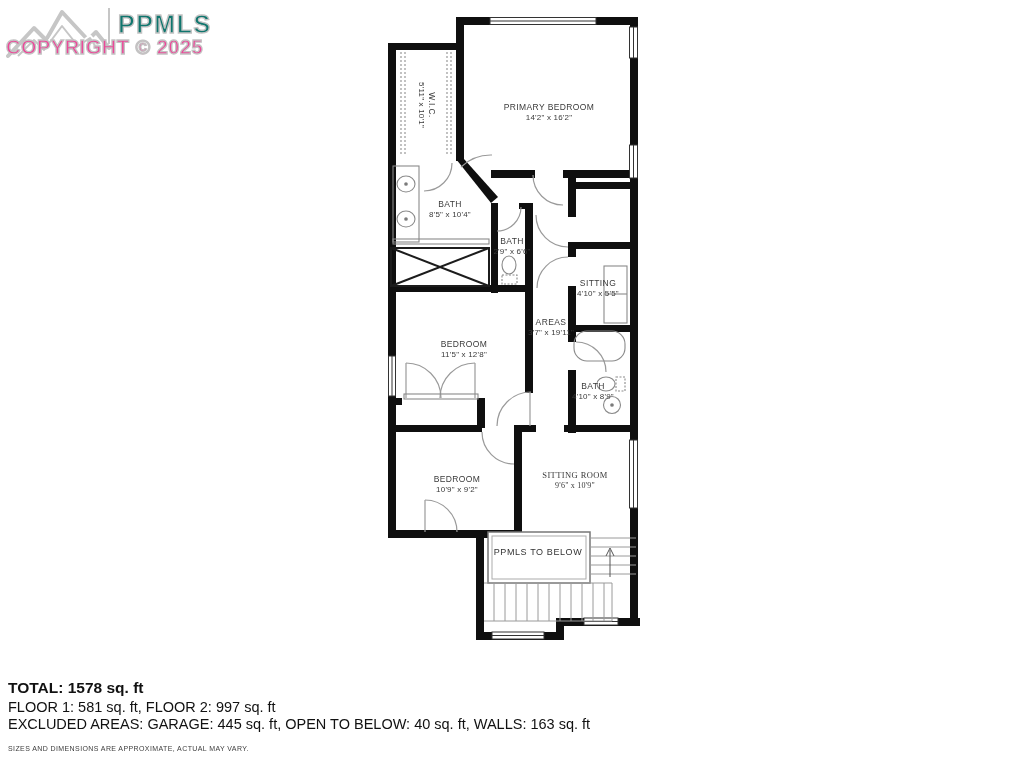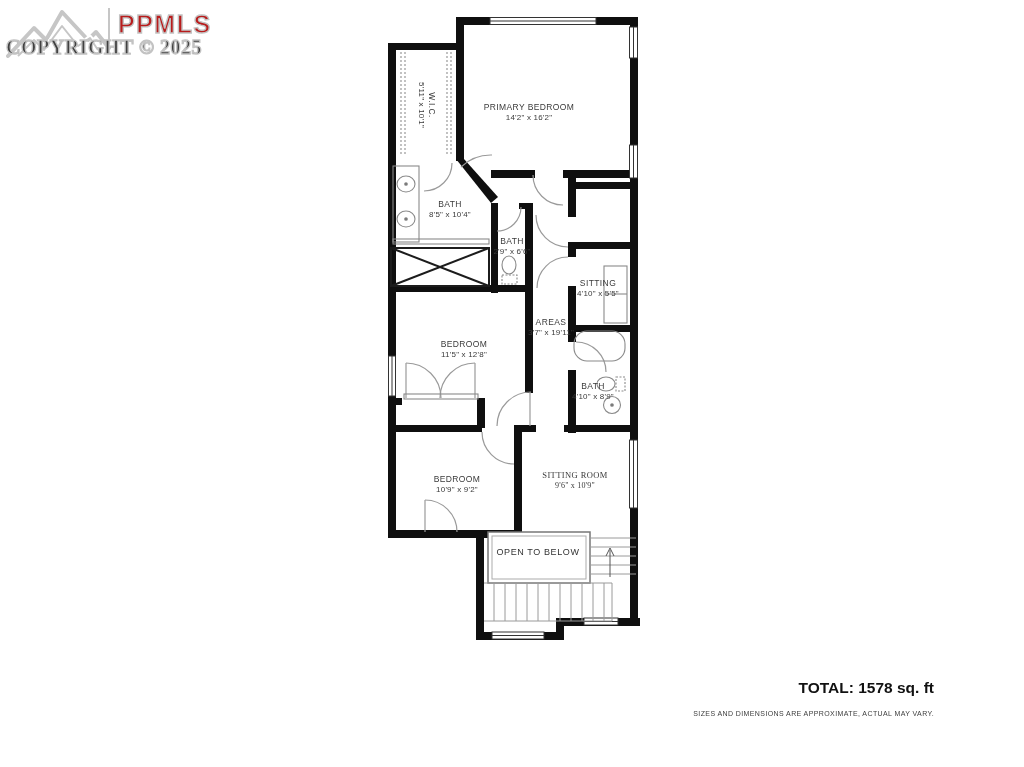--- a/index.html
+++ b/index.html
@@ -4,39 +4,39 @@
 <style>
   html,body{margin:0;padding:0;}
   body{
     width:1024px;height:767px;background:#ffffff;overflow:hidden;position:relative;
     font-family:"Liberation Sans",sans-serif;
   }
   
   .logo{position:absolute;left:6px;top:4px;width:230px;height:62px;}
   .logo .brand{
     position:absolute;left:112px;top:6px;font-size:25px;font-weight:700;letter-spacing:1.5px;
-    color:#b91c1c;-webkit-text-stroke:1.4px #c3c3c3;
+    color:#0f766e;-webkit-text-stroke:1.4px #c3c3c3;
   }
   .logo .copyright{
     position:absolute;left:0px;top:32px;font-size:20px;font-weight:700;letter-spacing:.5px;
-    color:#404040;-webkit-text-stroke:1.3px #c3c3c3;white-space:nowrap;font-family:Liberation Serif, serif;
+    color:#ec4899;-webkit-text-stroke:1.3px #c3c3c3;white-space:nowrap;
   }
   
   .plan{position:absolute;left:385px;top:5px;width:258px;height:645px;}
   .plan svg{position:absolute;left:0;top:0;}
   .room-label{
     position:absolute;transform:translate(-50%,-50%);text-align:center;color:#3a3a3a;
     white-space:nowrap;line-height:1.25;
   }
   .room-label.rot{transform:translate(-50%,-50%) rotate(90deg);}
   .room-name{font-size:8.5px;letter-spacing:.4px;}
   .room-dims{font-size:8px;letter-spacing:.2px;}
   .open-label{font-size:9px;letter-spacing:.6px;color:#333;}
   
-  .summary{position:absolute;left:0;top:679px;width:934px;text-align:right;color:#111;}
+  .summary{position:absolute;left:0;top:679px;width:934px;text-align:left;color:#111;padding-left:8px;}
   .summary .total{font-size:15.5px;font-weight:700;margin-bottom:2px;}
   .summary .line{font-size:14.5px;margin-bottom:1px;}
   .summary .disclaimer{font-size:7px;letter-spacing:.4px;color:#3c3c3c;margin-top:13px;}
 </style>
 </head>
 <body>
 
 <div class="logo">
   <svg width="106" height="56" viewBox="0 0 106 56">
     <polyline points="2,52 28,24 40,36 56,8 82,36 90,28 103,44" fill="none" stroke="#c6c6c6" stroke-width="4" stroke-linejoin="round" stroke-linecap="round"></polyline>
@@ -193,21 +193,21 @@
       <line x1="590" y1="538" x2="590" y2="583"></line>
       <line x1="590" y1="547" x2="636" y2="547"></line>
         <line x1="590" y1="556" x2="636" y2="556"></line>
       <line x1="590" y1="565" x2="636" y2="565"></line>
         <line x1="590" y1="574" x2="636" y2="574"></line>
       <line x1="610" y1="550" x2="610" y2="577" stroke="#555"></line>
       <polyline points="606,556 610,548 614,556" stroke="#555"></polyline>
     </g>
   </svg>
 
-  <div class="room-label" style="left:144px;top:107px;">
+  <div class="room-label" style="left:164px;top:107px;">
     <div class="room-name">PRIMARY BEDROOM</div>
     <div class="room-dims">14'2" x 16'2"</div>
   </div>
   <div class="room-label rot" style="left:42px;top:100px;">
     <div class="room-name">W.I.C.</div>
     <div class="room-dims">5'11" x 10'1"</div>
   </div>
   <div class="room-label" style="left:65px;top:204px;">
     <div class="room-name">BATH</div>
     <div class="room-dims">8'5" x 10'4"</div>
@@ -234,20 +234,22 @@
   </div>
   <div class="room-label" style="left:72px;top:479px;">
     <div class="room-name">BEDROOM</div>
     <div class="room-dims">10'9" x 9'2"</div>
   </div>
   <div class="room-label" style="left:190px;top:475px;font-family:Liberation Serif, serif;">
     <div class="room-name">SITTING ROOM</div>
     <div class="room-dims">9'6" x 10'9"</div>
   </div>
   <div class="room-label" style="left:153px;top:548px;">
-    <div class="open-label">OPEN TO BELOW</div>
+    <div class="open-label">PPMLS TO BELOW</div>
   </div>
 </div>
 
 <div class="summary">
   <div class="total">TOTAL: 1578 sq. ft</div>
+  <div class="line">FLOOR 1: 581 sq. ft, FLOOR 2: 997 sq. ft</div>
+  <div class="line">EXCLUDED AREAS: GARAGE: 445 sq. ft, OPEN TO BELOW: 40 sq. ft, WALLS: 163 sq. ft</div>
   <div class="disclaimer">SIZES AND DIMENSIONS ARE APPROXIMATE, ACTUAL MAY VARY.</div>
 </div>
 
 </body></html>

